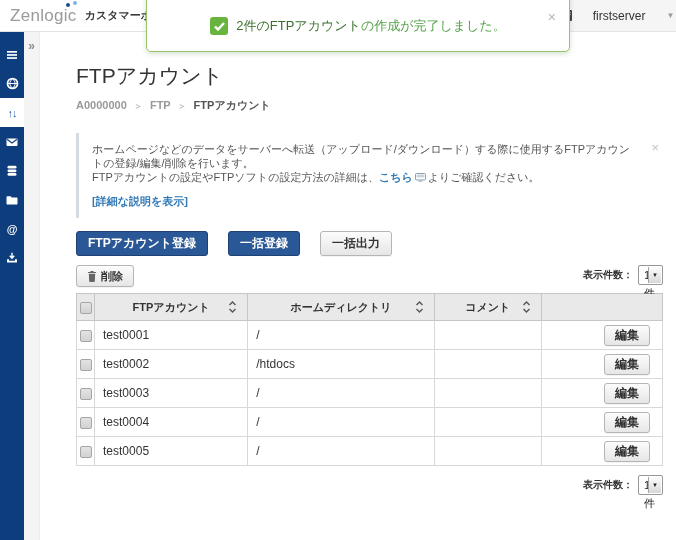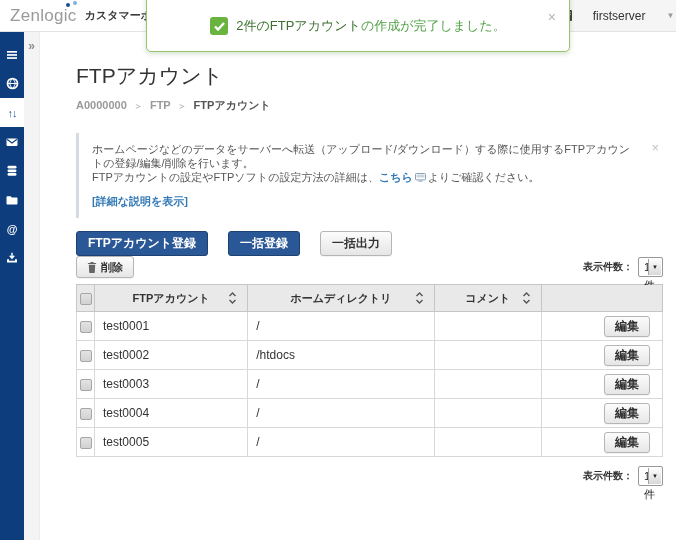--- a/index.html
+++ b/index.html
@@ -89,21 +89,21 @@
     display:inline-flex; align-items:center; justify-content:center; gap:4px;
     border-radius:3px; font-size:12px; font-weight:bold; cursor:pointer;
     font-family:inherit; padding:5px 11px; line-height:1.1;
   }
   .btn.primary { background:#2a5795; border:1px solid #1e4274; color:#fff; }
   .btn.gray {
     background:linear-gradient(#fcfcfc,#e6e6e6); border:1px solid #b5b5b5; color:#333;
     box-shadow:0 1px 1px rgba(0,0,0,0.05);
   }
   .toolbar { margin-top:13px; display:flex; gap:20px; }
-  .row2 { display:flex; align-items:center; justify-content:space-between; }
+  .row2 { margin-top:9px; display:flex; align-items:flex-start; justify-content:space-between; }
   .btn-delete { font-size:11px; padding:4px 10px; }
 
   .count { display:flex; align-items:center; gap:5px; }
   .count-label { font-size:10px; font-weight:bold; color:#333; }
   .select {
     width:25px; height:20px; border:1px solid #979797; border-radius:2px;
     background:#fff; position:relative; cursor:pointer;
   }
   .select-value { font-size:11px; line-height:18px; padding-left:5px; color:#222; display:block; }
   .select-arrow {

